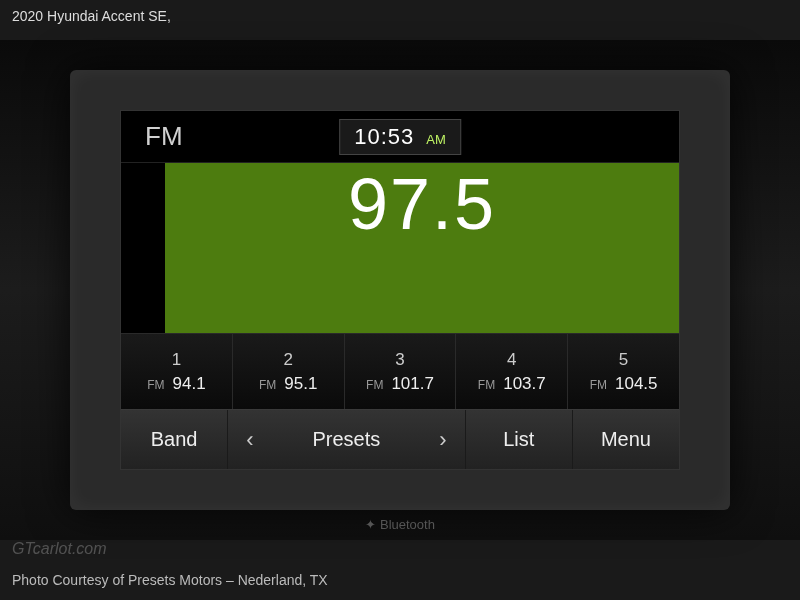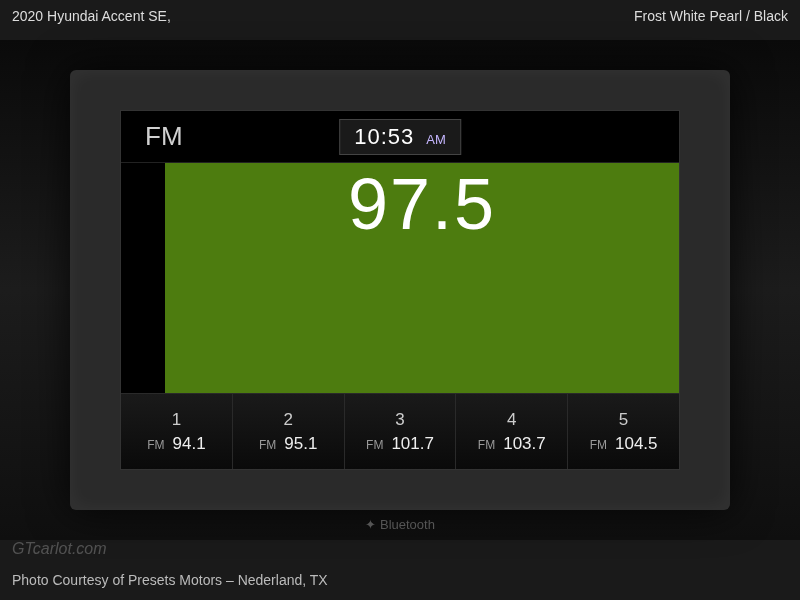--- a/index.html
+++ b/index.html
@@ -71,21 +71,21 @@
   left: 50%;
   transform: translateX(-50%);
   background: #1a1a1a;
   border: 1px solid #444;
   padding: 4px 14px;
   display: flex;
   align-items: baseline;
   gap: 12px;
 }
 .clock-time { font-size: 22px; font-weight: 500; color: #fff; letter-spacing: 1px; }
-.clock-ampm { font-size: 13px; color: #c4b5fd; }
+.clock-ampm { font-size: 13px; color: #bef264; }
 .freq-area {
   flex: 1;
   display: flex;
   justify-content: center;
   background: #4d7c0f;
   margin-left: 44px;
 }
 .freq-value {
   font-size: 72px;
   font-weight: 300;
@@ -169,21 +169,20 @@
   left: 12px;
   color: #bbb;
   font-size: 14px;
 }
 </style>
 </head>
 <body>
 
 <div class="header-bar">
   <span class="header-left">2020 Hyundai Accent SE,</span>
-  <span class="header-right">Frost White Pearl / Black</span>
 </div>
 
 <div class="dashboard-photo">
   <div class="bezel">
     <div class="screen">
 
       <div class="top-row">
         <div class="band-label">FM</div>
         <div class="clock-box">
           <span class="clock-time">10:53</span>
@@ -226,20 +225,30 @@
         </div>
         <div class="preset">
           <div class="preset-num">5</div>
           <div class="preset-line">
             <span class="preset-band">FM</span>
             <span class="preset-freq">104.5</span>
           </div>
         </div>
       </div>
 
+      <div class="controls-row">
+        <div class="ctrl-btn">Band</div>
+        <div class="ctrl-btn presets-ctrl">
+          <span class="arrow">‹</span>
+          <span class="presets-label">Presets</span>
+          <span class="arrow">›</span>
+        </div>
+        <div class="ctrl-btn">List</div>
+        <div class="ctrl-btn">Menu</div>
+      </div>
 
     </div>
   </div>
 </div>
 
 <div class="bluetooth-caption">
   <span class="bt-icon">✦</span>
   <span>Bluetooth</span>
 </div>
 

